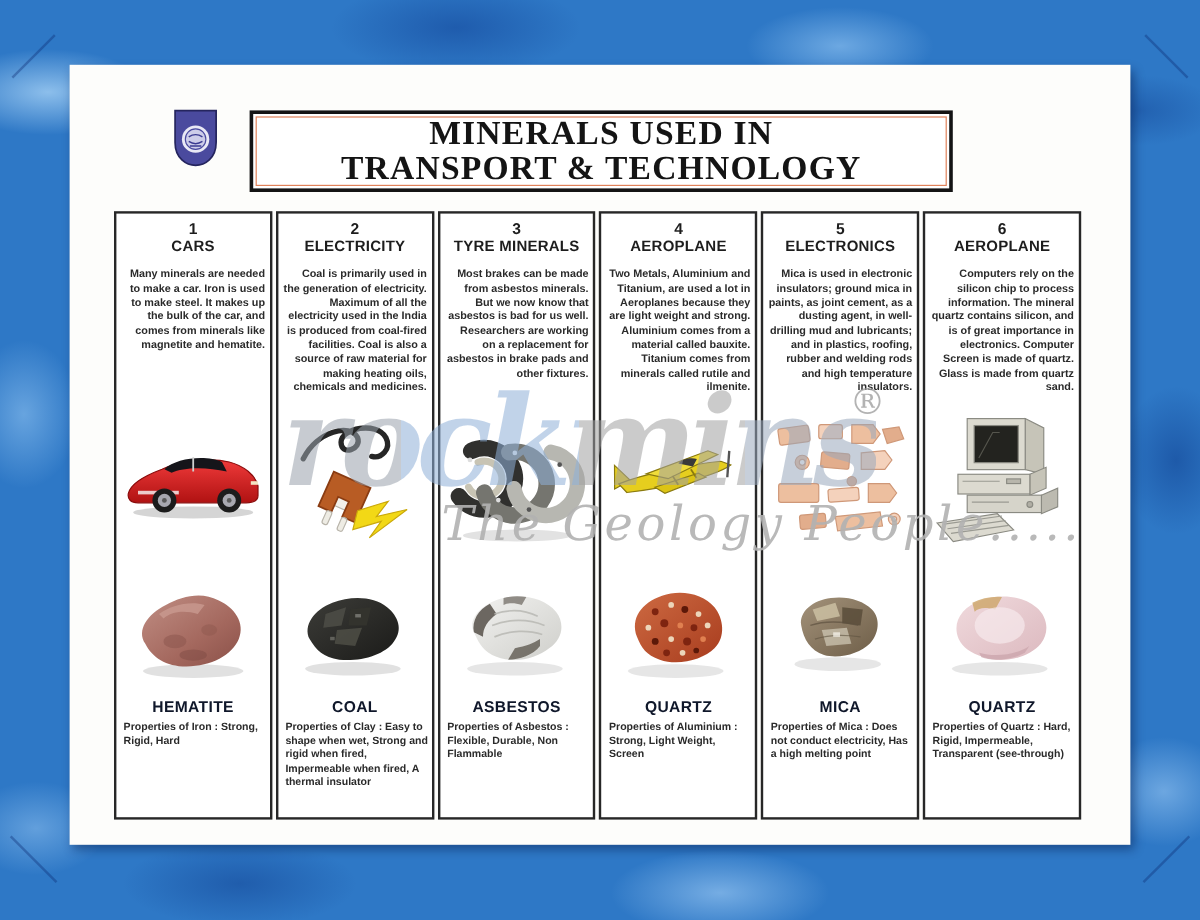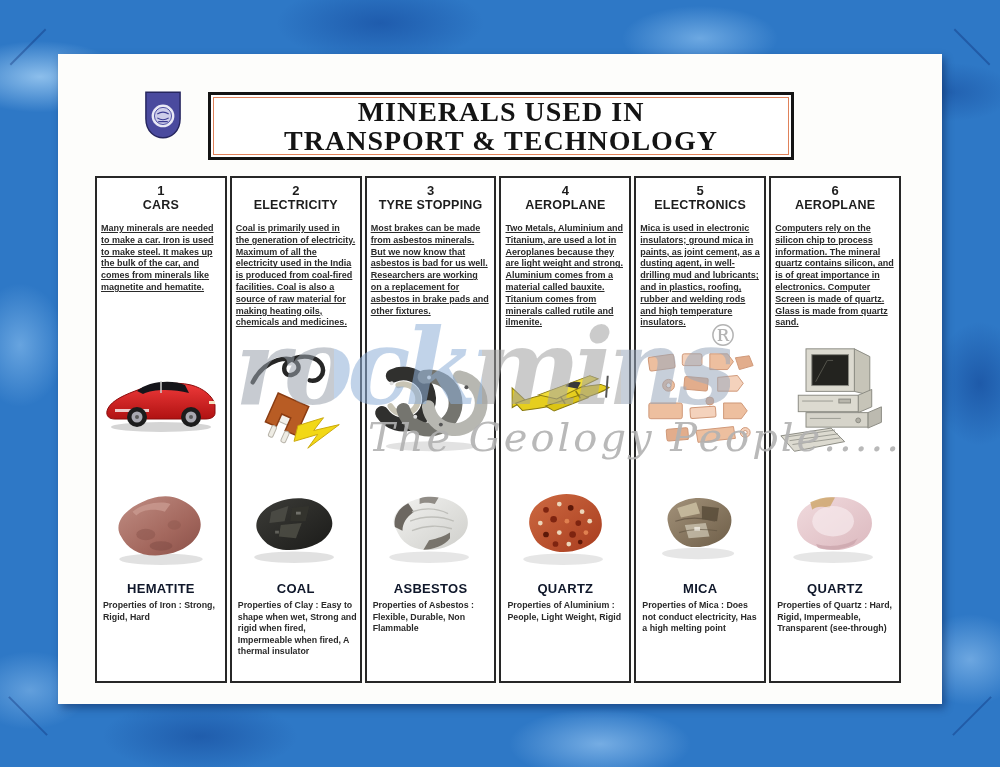--- a/index.html
+++ b/index.html
@@ -48,21 +48,21 @@
   .t1,.t2{
     font-family:"Liberation Serif",serif;font-weight:bold;color:#141414;
     font-size:28px;line-height:29px;letter-spacing:1px;white-space:nowrap;
   }
 
   
   .grid{position:absolute;left:37px;top:122px;width:806px;height:507px;display:flex;gap:3px;}
   .col{flex:1;border:2px solid #272727;position:relative;background:#fff;box-sizing:border-box;}
   .num{position:absolute;top:5px;left:0;right:0;text-align:center;font-size:13px;font-weight:bold;color:#1d1d1d;}
   .ctitle{position:absolute;top:20px;left:0;right:0;text-align:center;font-size:12.5px;font-weight:bold;letter-spacing:.2px;color:#1d1d1d;}
-  .desc{position:absolute;top:45px;left:4px;right:4px;text-align:left;font-size:9px;font-weight:bold;line-height:11.8px;color:#2a2a2a;text-decoration:underline;}
+  .desc{position:absolute;top:45px;left:4px;right:4px;text-align:right;font-size:9px;font-weight:bold;line-height:11.8px;color:#2a2a2a;}
   .illus{position:absolute;top:158px;left:0;right:0;height:132px;display:flex;align-items:center;justify-content:center;}
   .spec{position:absolute;top:297px;left:0;right:0;height:100px;display:flex;align-items:center;justify-content:center;}
   .mineral{position:absolute;top:403px;left:0;right:0;text-align:center;font-size:13px;font-weight:bold;letter-spacing:.3px;color:#0f172a;}
   .props{position:absolute;top:422px;left:6px;right:3px;font-size:8.8px;font-weight:bold;line-height:11.5px;color:#2a2a2a;text-align:left;}
 
   
   .wm{position:absolute;left:12px;top:0;width:884px;height:650px;pointer-events:none;z-index:6;}
   .wm-brand{
     position:absolute;left:165px;top:262px;
     font-family:"DejaVu Serif",serif;font-style:italic;font-weight:bold;
@@ -185,21 +185,21 @@
             <rect x="60" y="34" width="5" height="3" fill="#9a9a92" opacity=".6"></rect>
             <rect x="38" y="54" width="4" height="3" fill="#8c8c84" opacity=".55"></rect>
           </svg>
         </div>
         <div class="mineral">COAL</div>
         <div class="props">Properties of Clay : Easy to shape when wet, Strong and rigid when fired, Impermeable when fired, A thermal insulator</div>
       </div>
 
       <div class="col">
         <div class="num">3</div>
-        <div class="ctitle">TYRE STOPPING</div>
+        <div class="ctitle">TYRE MINERALS</div>
         <div class="desc">Most brakes can be made from asbestos minerals. But we now know that asbestos is bad for us well. Researchers are working on a replacement for asbestos in brake pads and other fixtures.</div>
         <div class="illus">
           <svg viewBox="0 0 120 110" width="118" height="110">
             <ellipse cx="60" cy="100" rx="46" ry="5" fill="#cfcfcf" opacity=".6"></ellipse>
             <g fill="none" stroke-linecap="round">
               <circle cx="32" cy="52" r="26" stroke="#30302e" stroke-width="14" stroke-dasharray="118 46" transform="rotate(-115 32 52)"></circle>
               <circle cx="32" cy="52" r="15" stroke="#c8c4b4" stroke-width="6" stroke-dasharray="68 28" transform="rotate(-110 32 52)"></circle>
               <circle cx="58" cy="56" r="27" stroke="#75756f" stroke-width="14" stroke-dasharray="124 46" transform="rotate(-100 58 56)"></circle>
               <circle cx="84" cy="56" r="27" stroke="#b7b7b1" stroke-width="13" stroke-dasharray="118 52" transform="rotate(-80 84 56)"></circle>
             </g>
@@ -276,21 +276,21 @@
               <circle cx="54" cy="56" r="2.5" fill="#ecd6ba"></circle>
                 <circle cx="68" cy="58" r="3.5" fill="#7e2410"></circle>
               <circle cx="82" cy="56" r="2.5" fill="#e08050"></circle>
                 <circle cx="50" cy="68" r="3" fill="#7e2410"></circle>
               <circle cx="64" cy="68" r="2.5" fill="#ecd6ba"></circle>
                 <circle cx="76" cy="66" r="2.5" fill="#5c1808"></circle>
             </g>
           </svg>
         </div>
         <div class="mineral">QUARTZ</div>
-        <div class="props">Properties of Aluminium : People, Light Weight, Rigid</div>
+        <div class="props">Properties of Aluminium : Strong, Light Weight, Screen</div>
       </div>
 
       <div class="col">
         <div class="num">5</div>
         <div class="ctitle">ELECTRONICS</div>
         <div class="desc">Mica is used in electronic insulators; ground mica in paints, as joint cement, as a dusting agent, in well-drilling mud and lubricants; and in plastics, roofing, rubber and welding rods and high temperature insulators.</div>
         <div class="illus">
           <svg viewBox="0 0 120 110" width="118" height="110">
             <g stroke="#cf9878" stroke-width="1">
               <rect x="8" y="8" width="26" height="14" rx="2" fill="#edbf9f" transform="rotate(-8 21 15)"></rect>

